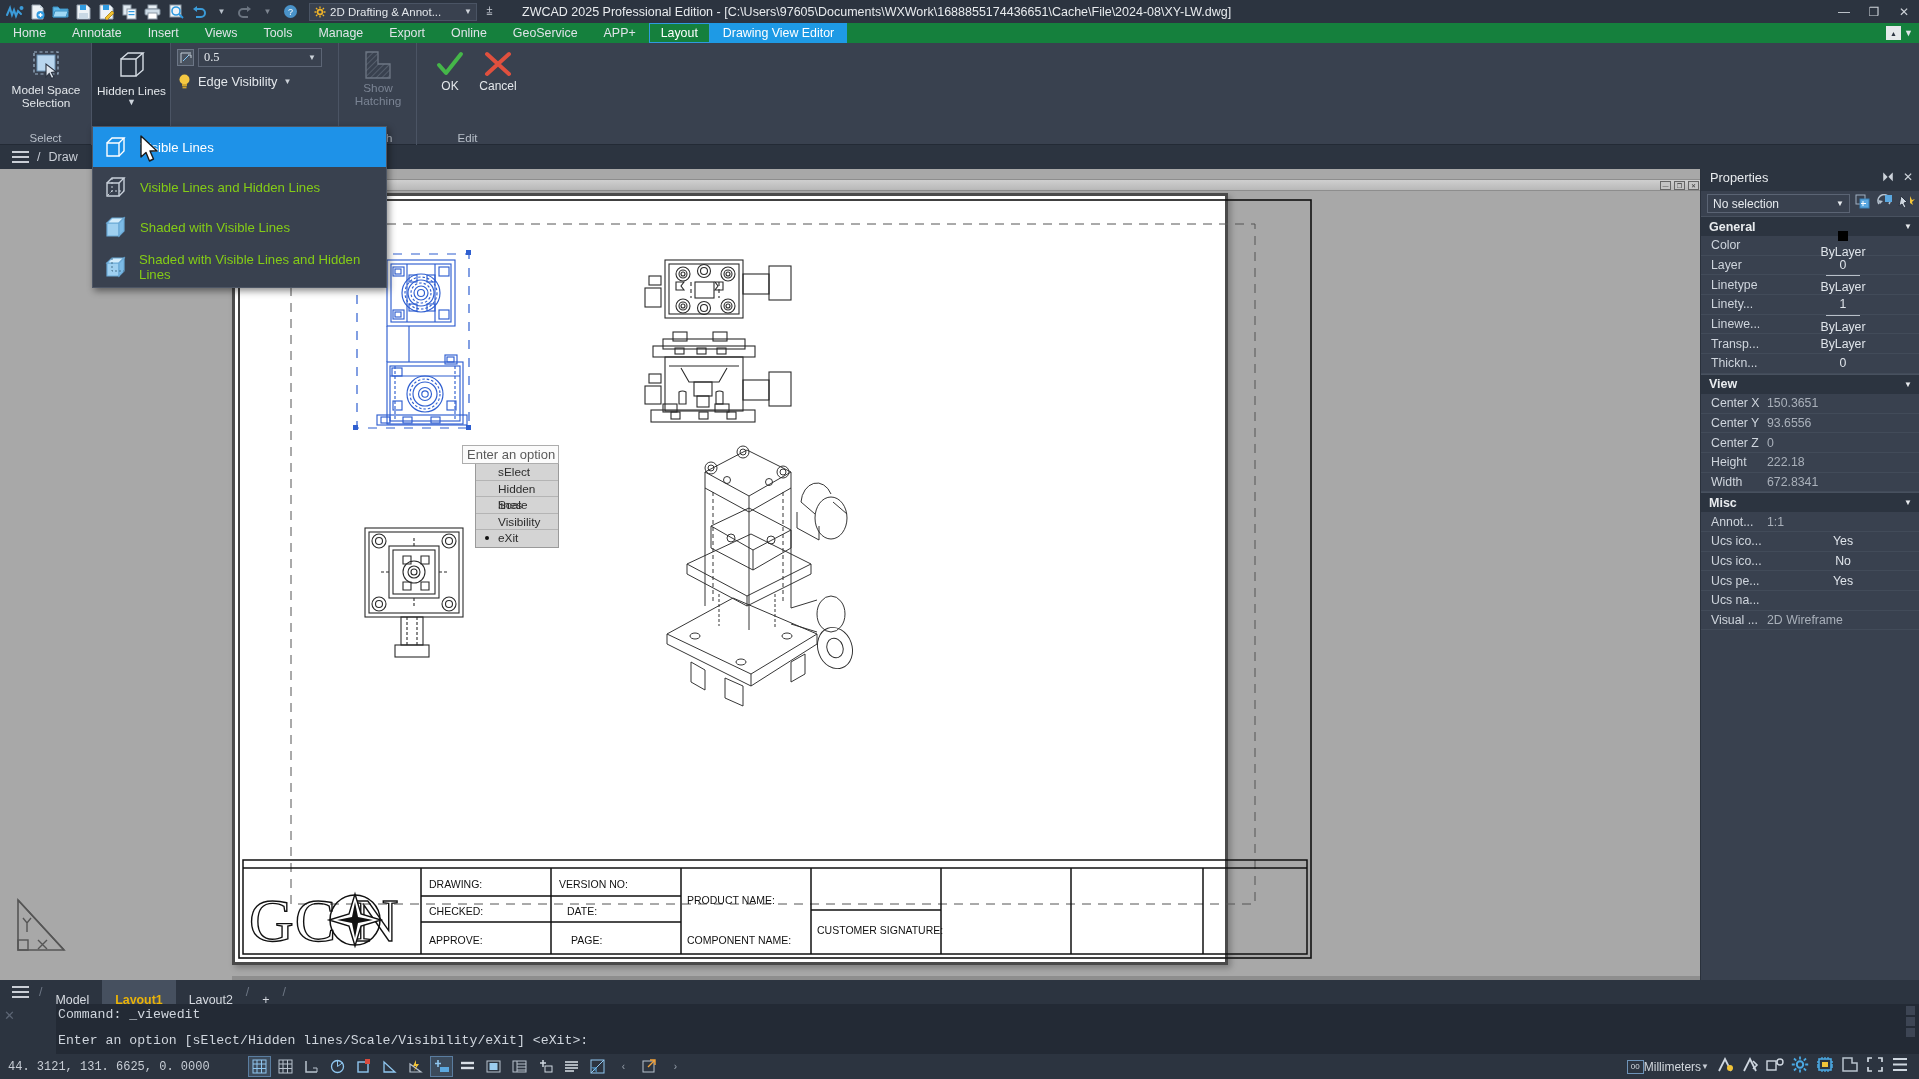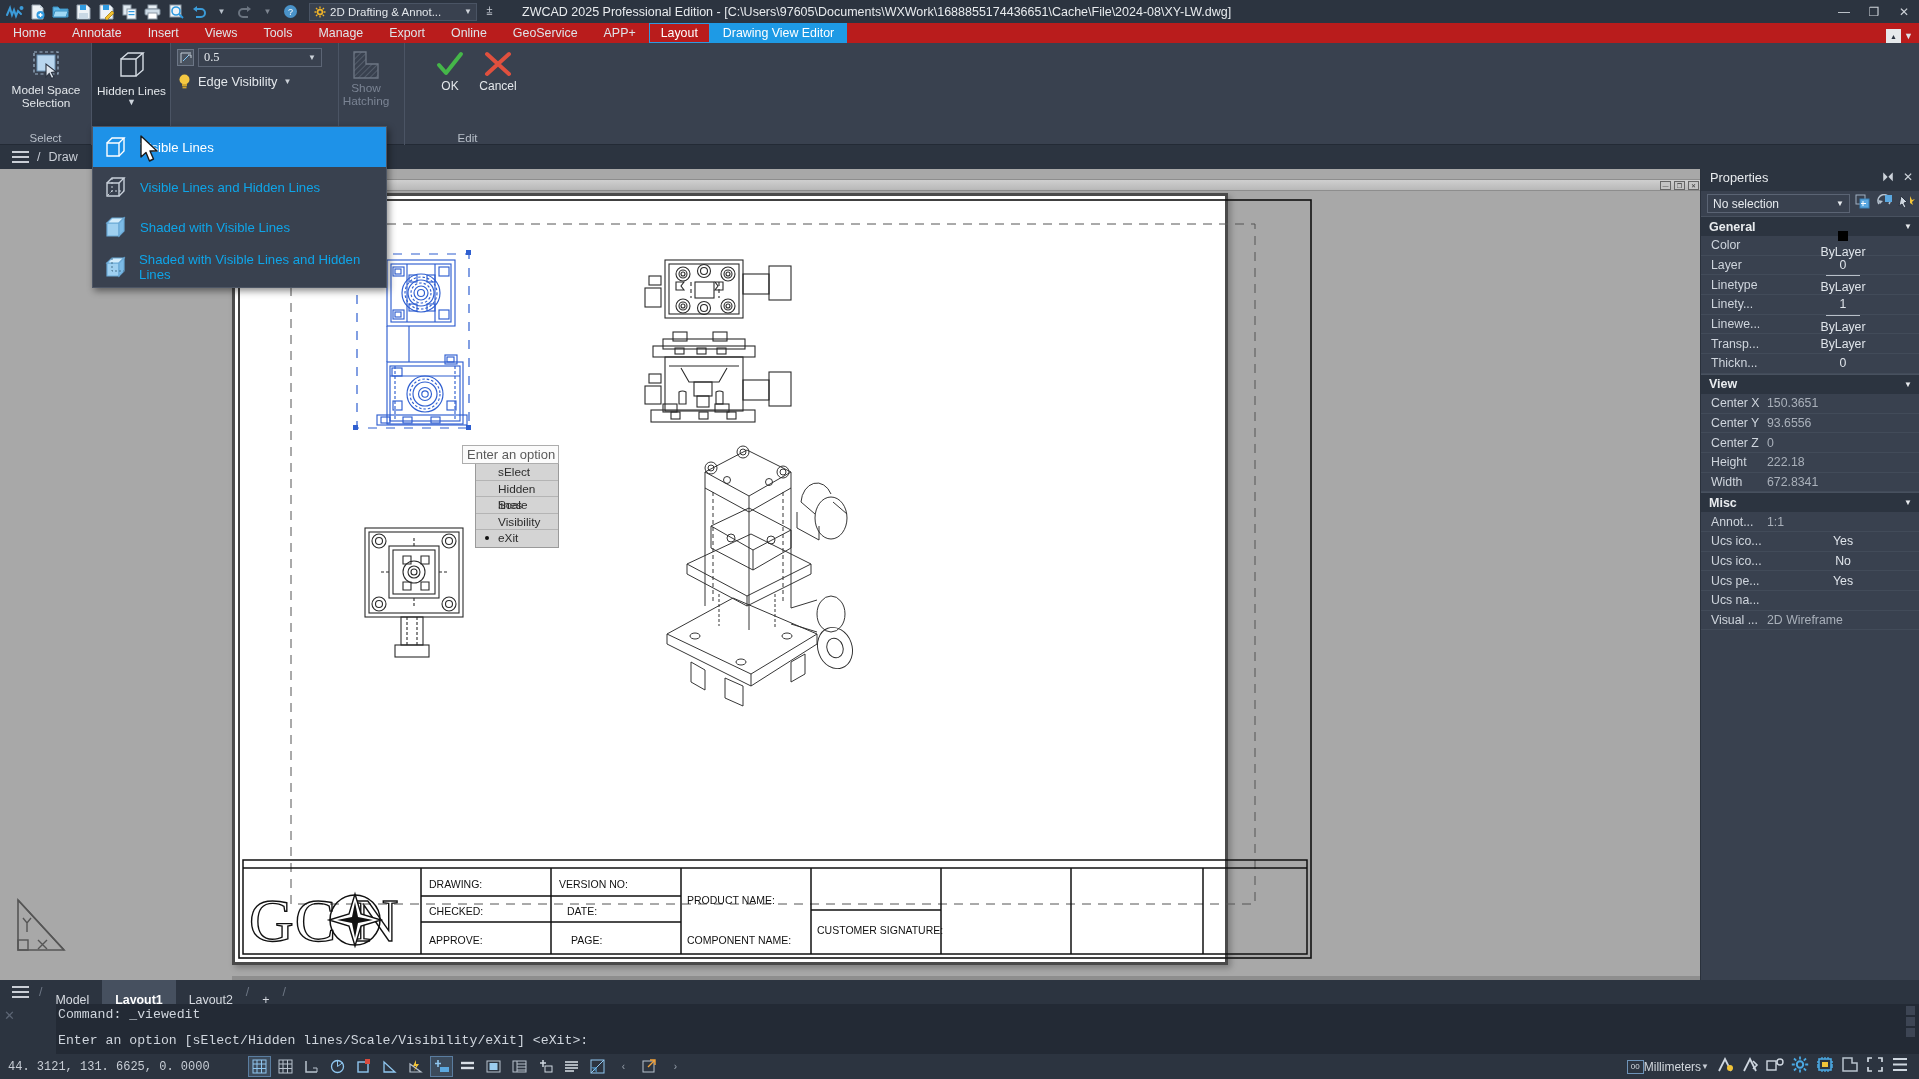--- a/index.html
+++ b/index.html
@@ -35,21 +35,21 @@
   }
   .winbtns { position: absolute; right: 0; top: 0; height: 23px; display: flex; }
   .winbtn {
     width: 30px; height: 23px; display: flex; align-items: center; justify-content: center;
     color: #cdd2d8; font-size: 12px;
   }
 
   
   .tabbar {
     position: absolute; top: 23px; left: 0; width: 1919px; height: 20px;
-    background: #b91c1c; display: flex; align-items: flex-end; font-size: 12.4px;
+    background: #15803d; display: flex; align-items: center; font-size: 12.4px;
   }
   .tabitem { padding: 0 13px; height: 20px; line-height: 20px; color: #dfe3e8; white-space: nowrap; }
   .tabitem.boxed { border: 1px solid #2f9ae0; color: #ffffff; line-height: 18px; padding: 0 11px; }
   .tabitem.active { background: #1e9ae5; color: #ffffff; }
   .tab-right { margin-left: auto; display: flex; align-items: center; padding-right: 6px; gap: 3px;}
   .minibtn { width: 15px; height: 14px; background: #e6e9ec; display:flex; align-items:center; justify-content:center; color:#2b3341; font-size:7px;}
   .minicaret { color:#dfe3e8; font-size: 9px; }
 
   
   .ribbon {
@@ -69,21 +69,21 @@
   .rbtn-big.disabled { color: #7b8494; }
 
   
   #p-select { left: 0; width: 92px; }
   
   #p-hidden { left: 92px; width: 79px; background:#323a47; }
   #p-hidden.open { background: #2a323e; }
   
   #p-scalearea { left: 171px; width: 168px; }
   
-  #p-hatch { left: 327px; width: 78px; }
+  #p-hatch { left: 339px; width: 78px; }
   
   #p-edit { left: 417px; width: 101px; border-right: none; }
 
   .scale-row { position: absolute; top: 5px; left: 6px; display: flex; align-items: center; gap: 4px; font-family: Liberation Serif, serif; }
   .scale-icon { width: 17px; height: 17px; border: 1px solid #6c7686; background: #49525f; display:flex;align-items:center;justify-content:center;}
   .scale-combo {
     width: 124px; height: 19px; background: #39414f; border: 1px solid #5c6575;
     display: flex; align-items: center; padding: 0 5px; color: #e6eaee; font-size: 12.4px;
   }
   .scale-combo .caret { margin-left: auto; font-size: 8px; color: #ccd2d9; }
@@ -95,21 +95,21 @@
   .okc-item { width: 42px; display: flex; flex-direction: column; align-items: center; padding-top: 6px; color:#e3e7eb; font-size: 12px;}
 
   
   .dropdown {
     position: absolute; left: 92px; top: 126px; width: 295px;
     background: #39414f; border: 1px solid #4d5665; z-index: 60;
     box-shadow: 2px 3px 7px rgba(0,0,0,.45);
   }
   .dd-item {
     height: 40px; display: flex; align-items: center; gap: 11px; padding-left: 10px;
-    color: #0ea5e9; font-size: 13.2px; cursor: default;
+    color: #84cc16; font-size: 13.2px; cursor: default;
   }
   .dd-item.sel { background: #1e92e8; color: #fff; }
   .dd-ico { width: 26px; height: 26px; display:flex;align-items:center;justify-content:center; }
 
   
   .cursor { position: absolute; z-index: 90; pointer-events: none; }
 
   
   .crumbbar {
     position: absolute; top: 145px; left: 0; width: 1919px; height: 24px;
@@ -192,21 +192,21 @@
   .ltline { display: inline-block; width: 34px; height: 0; border-top: 1px solid #b9c0c9; }
 
   
   .layoutbar {
     position: absolute; top: 980px; left: 0; width: 1919px; height: 24px;
     background: #2c3440; display: flex; align-items: center; font-size: 12.4px; color: #d6dae0;
   }
   .lt-ham { width: 17px; margin: 0 10px 0 12px; }
   .lt-ham i { display: block; height: 2px; background: #c9ced6; margin: 3px 0; }
   .ltab { padding: 8px 13px; height: 24px; line-height: 24px; }
-  .ltab.active { background: #46505f; color: #ffffff; font-weight: bold; }
+  .ltab.active { background: #46505f; color: #eab308; font-weight: bold; }
   .ltsep { color: #6d7684; }
 
   
   .cmdarea {
     position: absolute; top: 1004px; left: 0; width: 1919px; height: 50px;
     background: #232a35;
   }
   .cmd-close { position: absolute; left: 4px; top: 4px; color: #5d6675; font-size: 13px; }
   .cmd-gutter { position:absolute; left:0; top:0; width: 56px; height: 50px; background:#2c3440; }
   .cmdline {

